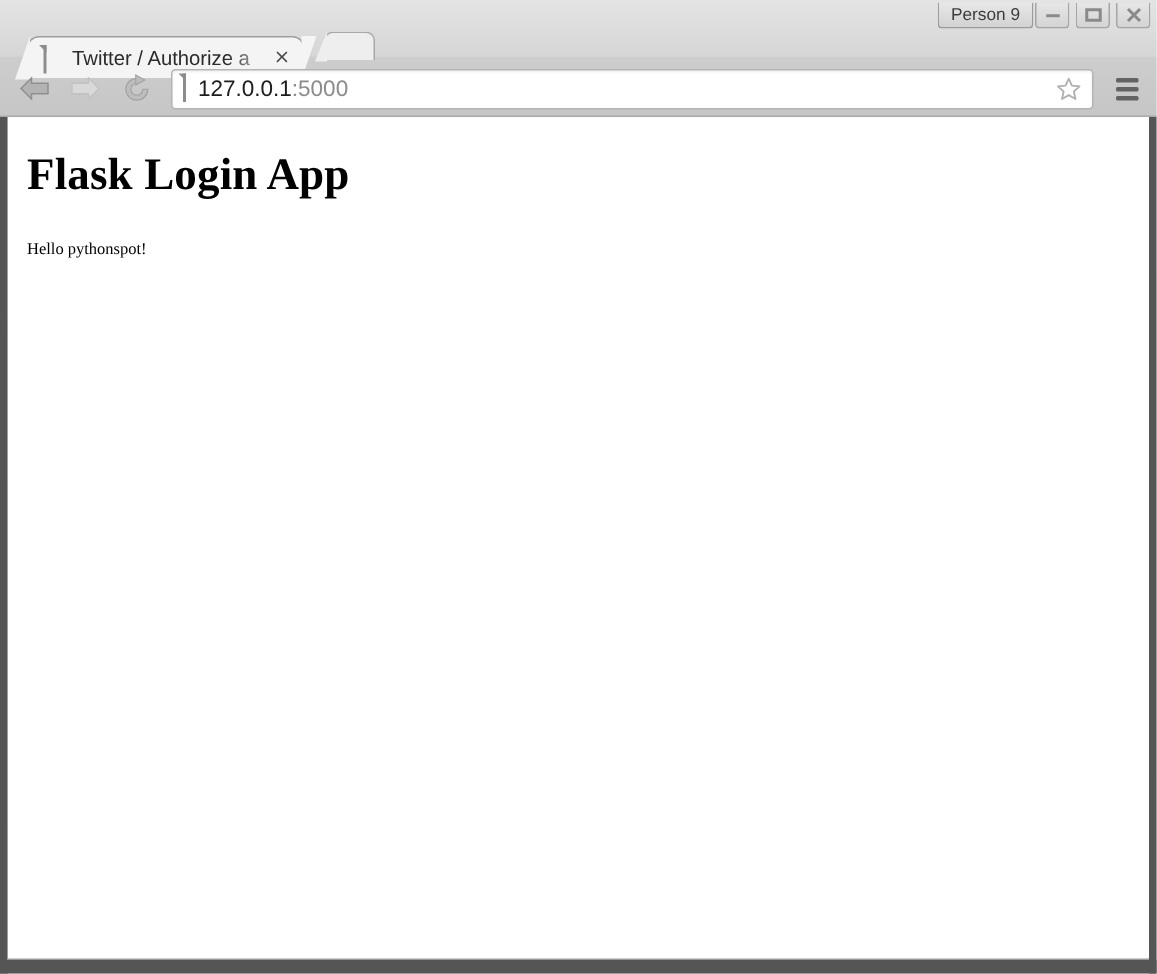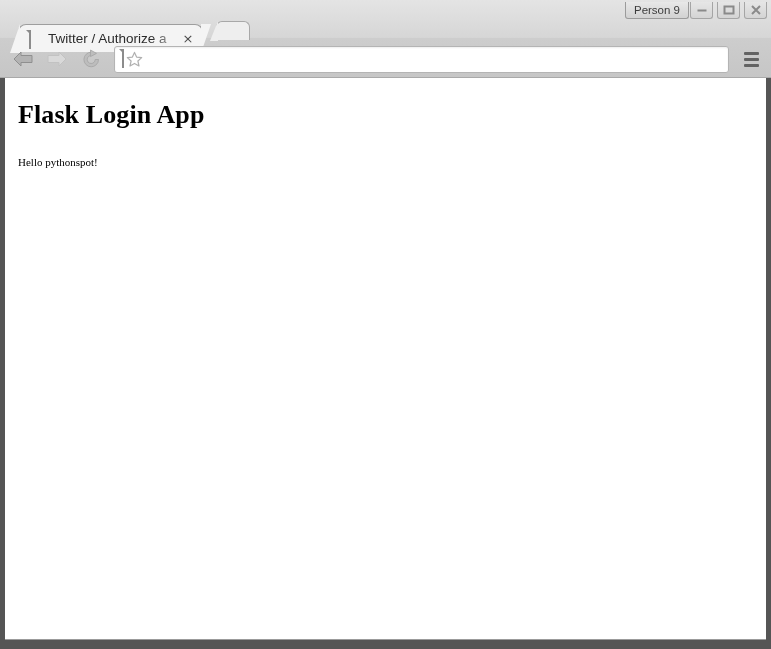--- a/index.html
+++ b/index.html
@@ -274,21 +274,21 @@
     height: 562px;
     background: #ffffff;
     overflow: hidden;
   }
   .page {
     padding: 8px 8px 8px 8px;
     font-family: "Liberation Serif", "DejaVu Serif", serif;
   }
   .page-h1 {
     margin: 14px 0 0 5px;
-    font-size: 26px;
+    font-size: 30px;
     font-weight: bold;
     color: #000000;
     letter-spacing: 0.1px;
   }
   .page-p {
     margin: 26px 0 0 5px;
     font-size: 11px;
     color: #000000;
   }
 
@@ -366,20 +366,21 @@
         <svg width="21" height="21" viewBox="0 0 21 21">
           <path d="M10.5 3.2 A7.3 7.3 0 1 0 17.5 10.5 L14.2 10.5 A4 4 0 1 1 10.5 6.5 Z" fill="#bdbdbd" stroke="#a3a3a3" stroke-width="0.8"></path>
           <path d="M9.5 1 L15.5 4.4 L9.5 7.6 Z" fill="#bdbdbd" stroke="#a3a3a3" stroke-width="0.8"></path>
         </svg>
       </div>
 
       <div class="omnibox">
         <span class="omnibox-favicon">
           <span class="page-glyph"></span>
         </span>
+        <span class="omnibox-url"><span>127.0.0.1</span><span class="port">:5000</span></span>
         <span class="star-btn">
           <svg width="17" height="17" viewBox="0 0 17 17">
             <path d="M8.5 1.4 L10.6 6.1 L15.7 6.6 L11.9 10 L13 15 L8.5 12.4 L4 15 L5.1 10 L1.3 6.6 L6.4 6.1 Z" fill="none" stroke="#b0b0b0" stroke-width="1.2" stroke-linejoin="round"></path>
           </svg>
         </span>
       </div>
 
       <div class="menu-btn">
         <span class="menu-bar-line"></span>
         <span class="menu-bar-line"></span>

